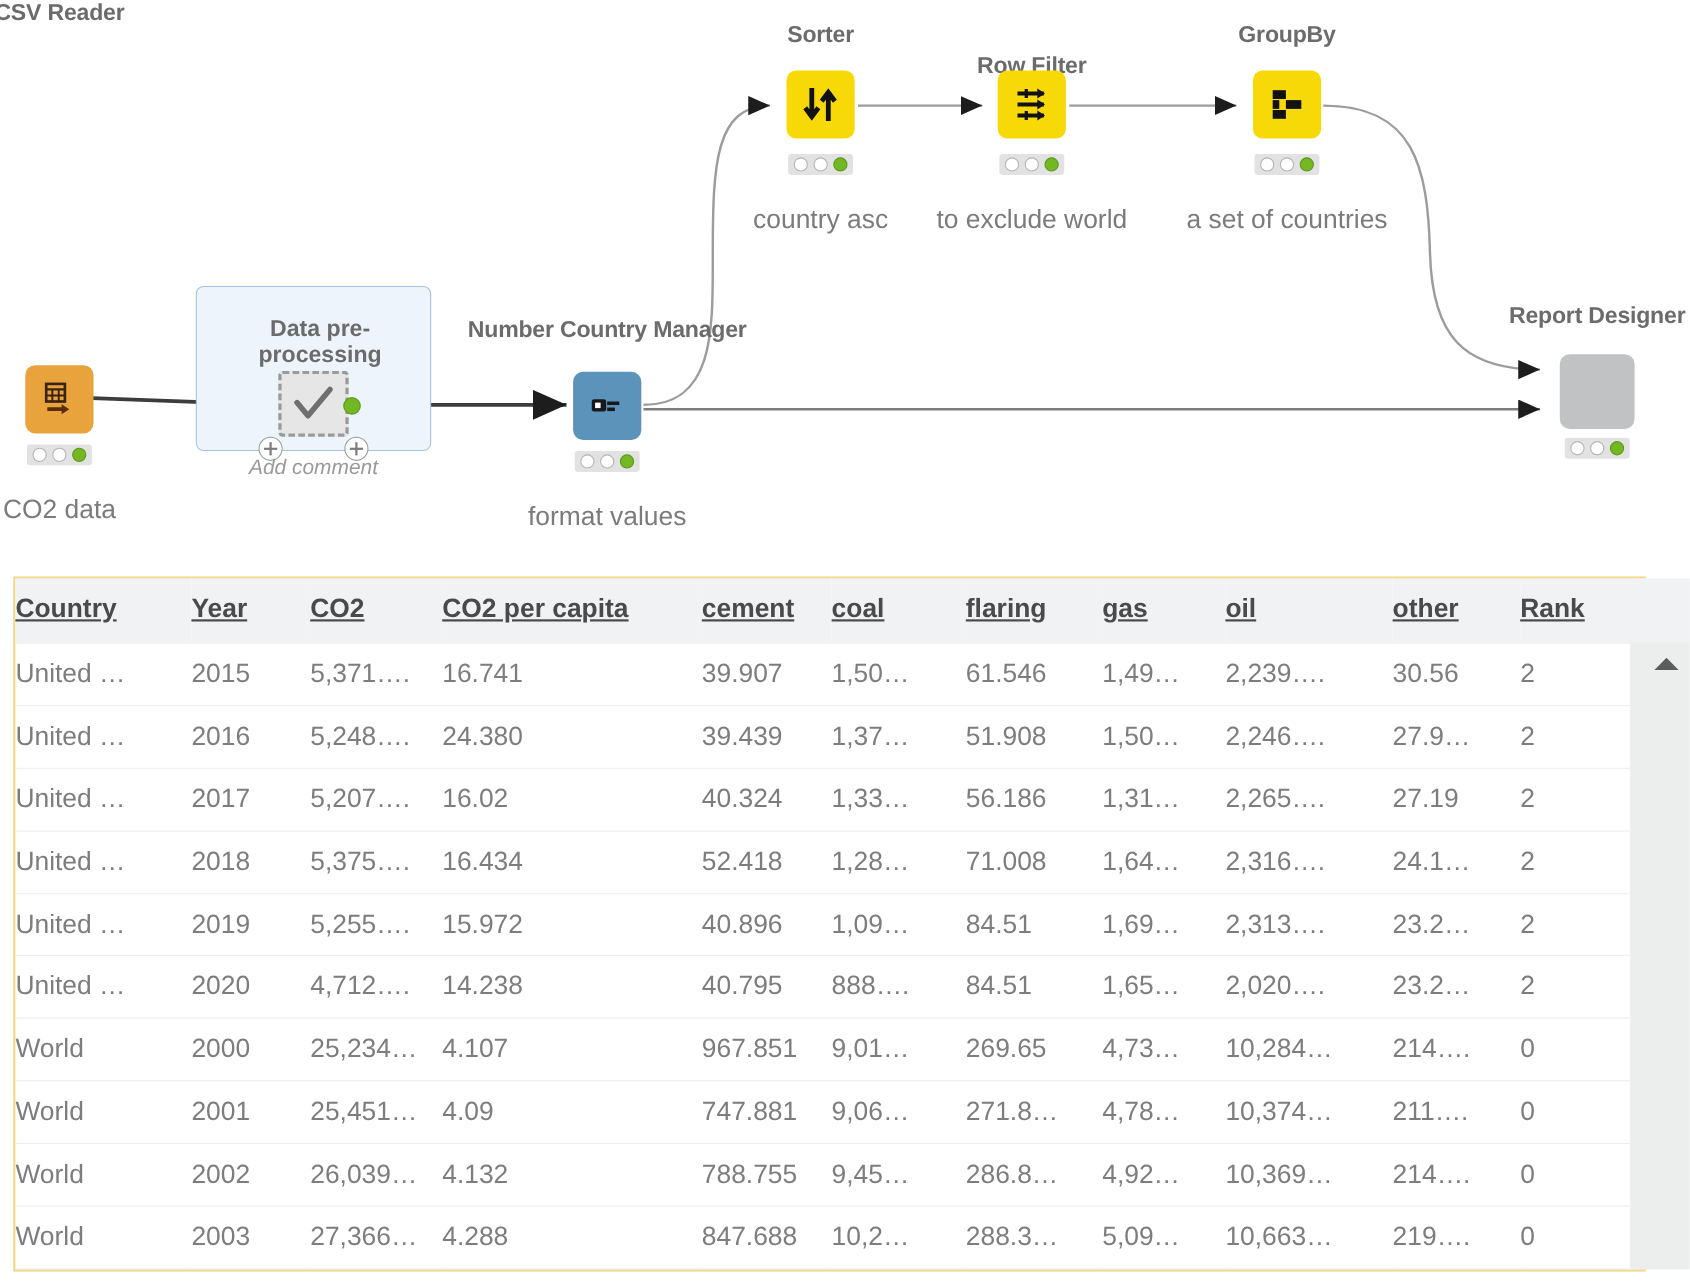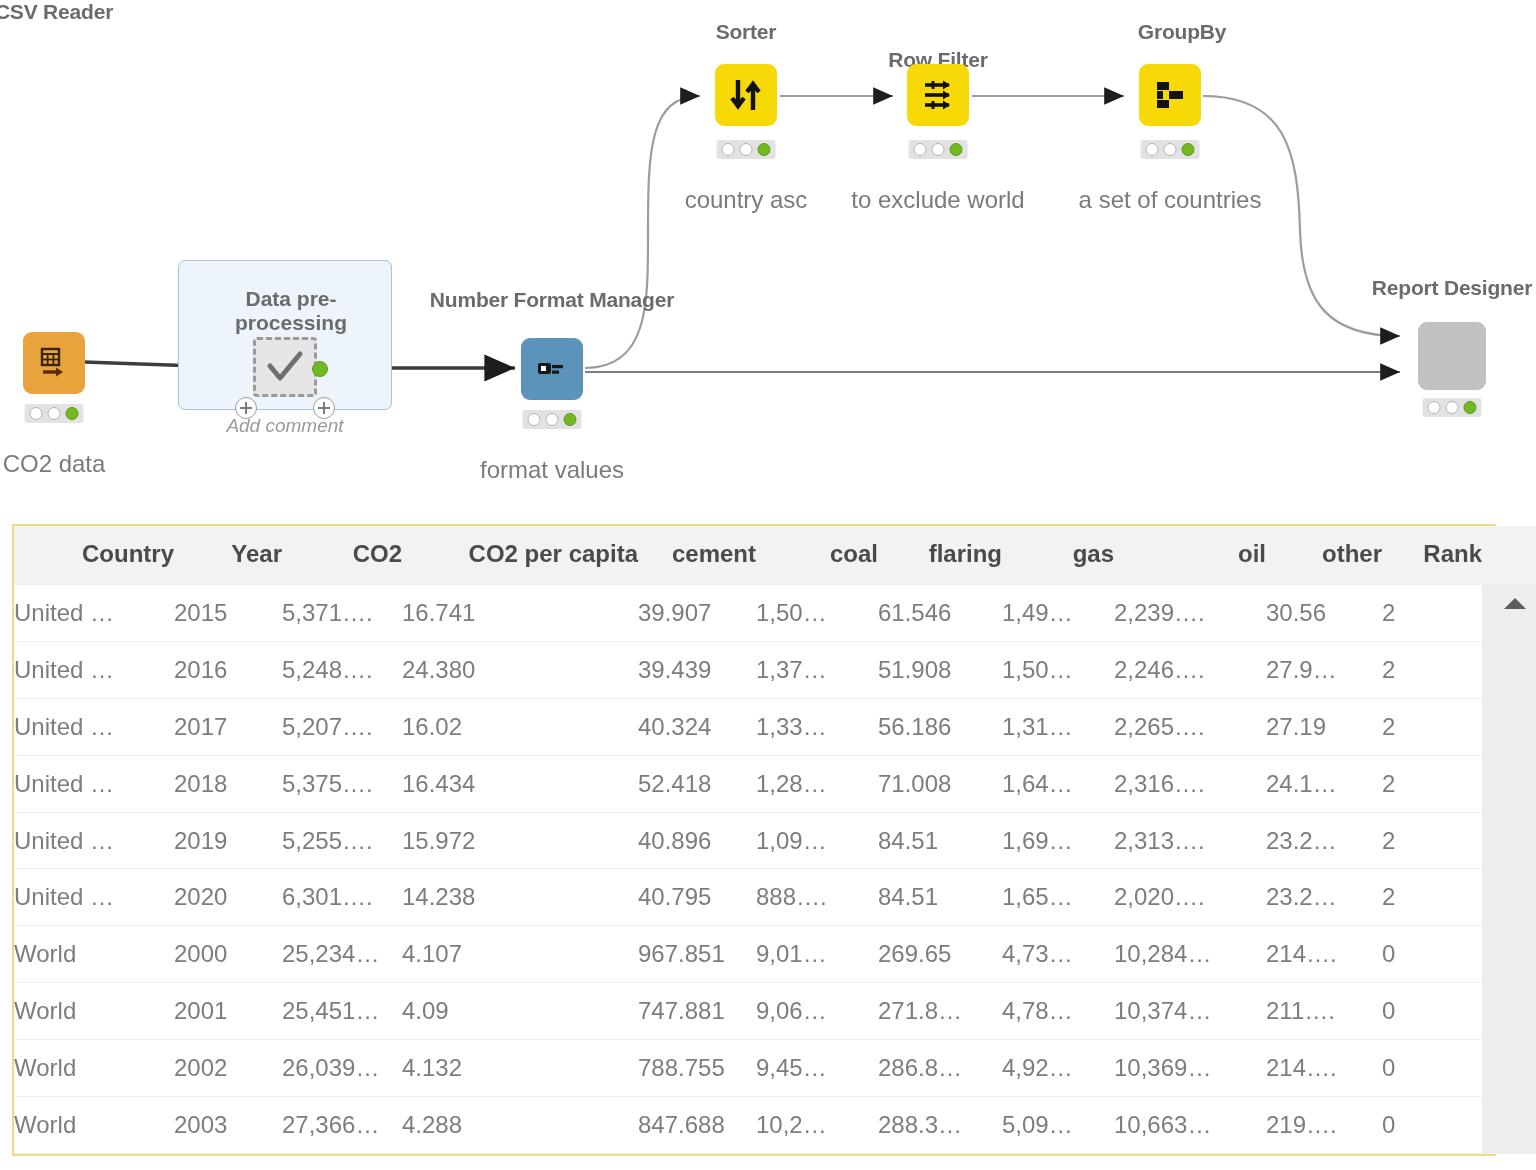--- a/index.html
+++ b/index.html
@@ -165,25 +165,26 @@
   table.grid {
     border-collapse: collapse;
     width: 100%;
     table-layout: fixed;
     font-size: 24px;
   }
   table.grid thead th {
     background: #f1f2f4;
     color: #4a4a4a;
     font-weight: bold;
-    text-align: right;
+    text-align: left;
     padding: 14px 0 16px 0;
     height: 58px;
     box-sizing: border-box;
     white-space: nowrap;
+    text-decoration: underline;
   }
   table.grid tbody td {
     color: #7d7d7d;
     padding: 11px 0;
     height: 52px;
     box-sizing: border-box;
     border-bottom: 1px solid #eeeeee;
     white-space: nowrap;
     overflow: hidden;
   }
@@ -273,21 +274,21 @@
         <path d="M14,26 L24,38 L44,14" stroke="#6f6f6f" stroke-width="5" fill="none" stroke-linecap="round" stroke-linejoin="round"></path>
       </svg>
     </div>
     <div class="meta-port-green" style="left:133px; top:100px;"></div>
     <div class="plus-btn" style="left:56px; top:136px;"></div>
     <div class="plus-btn" style="left:134px; top:136px;"></div>
     <div class="meta-comment">Add comment</div>
   </div>
 
   <div class="node" style="left:552px; top:0;">
-    <div class="node-title" style="top:288px;">Number Format Manager</div>
+    <div class="node-title" style="top:288px;">Number Country Manager</div>
     <div class="node-box blue" style="top:338px;">
       <svg width="34" height="22" viewBox="0 0 34 22">
         <rect x="3" y="5" width="13" height="11" rx="2" fill="#17181a"></rect>
         <rect x="6" y="8" width="5" height="5" fill="#ffffff"></rect>
         <rect x="17" y="7" width="11" height="3.2" fill="#17181a"></rect>
         <rect x="17" y="12.5" width="7" height="3.2" fill="#17181a"></rect>
       </svg>
     </div>
     <div class="status" style="top:410px;">
       <span class="led"></span>
@@ -329,21 +330,21 @@
     </div>
     <div class="status" style="top:140px;">
       <span class="led"></span>
       <span class="led"></span>
       <span class="led green"></span>
     </div>
     <div class="node-sub" style="top:186px;">to exclude world</div>
   </div>
 
   <div class="node" style="left:1170px; top:0;">
-    <div class="node-title" style="top:20px;margin-left:12px;">GroupBy</div>
+    <div class="node-title" style="top:20px;">GroupBy</div>
     <div class="node-box yellow" style="top:64px;">
       <svg width="36" height="34" viewBox="0 0 36 34">
         <rect x="5" y="4" width="12" height="8" fill="#121212"></rect>
         <rect x="5" y="22" width="12" height="8" fill="#121212"></rect>
         <rect x="5" y="13" width="6" height="8" fill="#121212"></rect>
         <rect x="17" y="13" width="14" height="8" fill="#121212"></rect>
       </svg>
     </div>
     <div class="status" style="top:140px;">
       <span class="led"></span>
@@ -458,21 +459,21 @@
           <td>1,09…</td>
           <td>84.51</td>
           <td>1,69…</td>
           <td>2,313….</td>
           <td>23.2…</td>
           <td>2</td>
         </tr>
         <tr>
           <td>United …</td>
           <td>2020</td>
-          <td>6,301….</td>
+          <td>4,712….</td>
           <td>14.238</td>
           <td>40.795</td>
           <td>888….</td>
           <td>84.51</td>
           <td>1,65…</td>
           <td>2,020….</td>
           <td>23.2…</td>
           <td>2</td>
         </tr>
         <tr>

